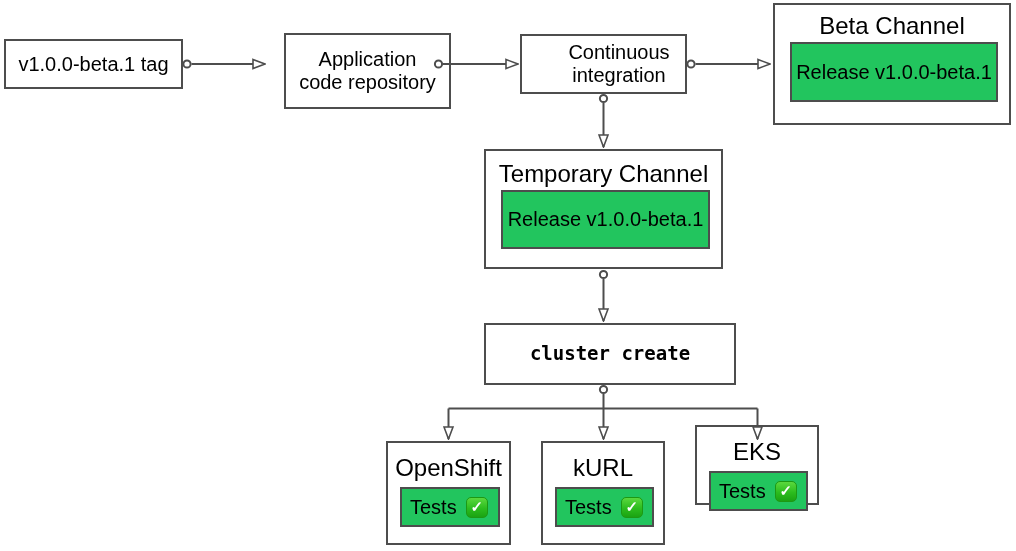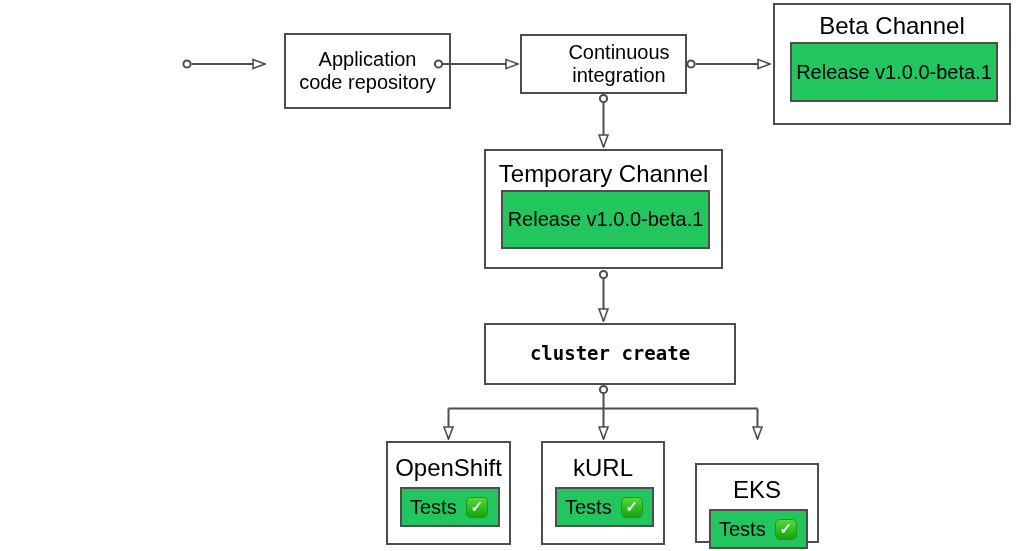--- a/index.html
+++ b/index.html
@@ -101,20 +101,23 @@
       <circle cx="603.5" cy="274.5" r="3.6" fill="#ffffff"></circle>
 
       <path d="M603.5,394 V408.5 M448.5,408.5 H757.5"></path>
       <line x1="448.5" y1="408.5" x2="448.5" y2="439" marker-end="url(#arrow)"></line>
       <line x1="603.5" y1="408.5" x2="603.5" y2="439" marker-end="url(#arrow)"></line>
       <line x1="757.5" y1="408.5" x2="757.5" y2="439" marker-end="url(#arrow)"></line>
       <circle cx="603.5" cy="389.5" r="3.6" fill="#ffffff"></circle>
     </g>
   </svg>
 
+  <div class="node" style="left:4px; top:39px; width:179px; height:50px;">
+    <span>v1.0.0-beta.1 tag</span>
+  </div>
 
   <div class="node" style="left:284px; top:33px; width:167px; height:76px;">
     <span class="label-wrap w140">Application code repository</span>
   </div>
 
   <div class="node" style="left:520px; top:34px; width:167px; height:60px;padding-left:31px;">
     <span class="label-wrap w110">Continuous integration</span>
   </div>
 
   <div class="group" style="left:773px; top:3px; width:238px; height:122px;">
@@ -148,21 +151,21 @@
   <div class="group" style="left:541px; top:441px; width:124px; height:104px;">
     <div class="group-title" style="top:11px;">kURL</div>
     <div class="inner tests-inner" style="left:12px; top:44px; width:99px; height:40px;">
       <span>Tests</span>
       <span class="check-icon">
         <span>✓</span>
       </span>
     </div>
   </div>
 
-  <div class="group" style="left:695px; top:463px; width:124px; height:80px;padding-left:44px;">
+  <div class="group" style="left:695px; top:425px; width:124px; height:80px;padding-left:44px;">
     <div class="group-title" style="top:11px;">EKS</div>
     <div class="inner tests-inner" style="left:12px; top:44px; width:99px; height:40px;">
       <span>Tests</span>
       <span class="check-icon">
         <span>✓</span>
       </span>
     </div>
   </div>
 
 </div>

